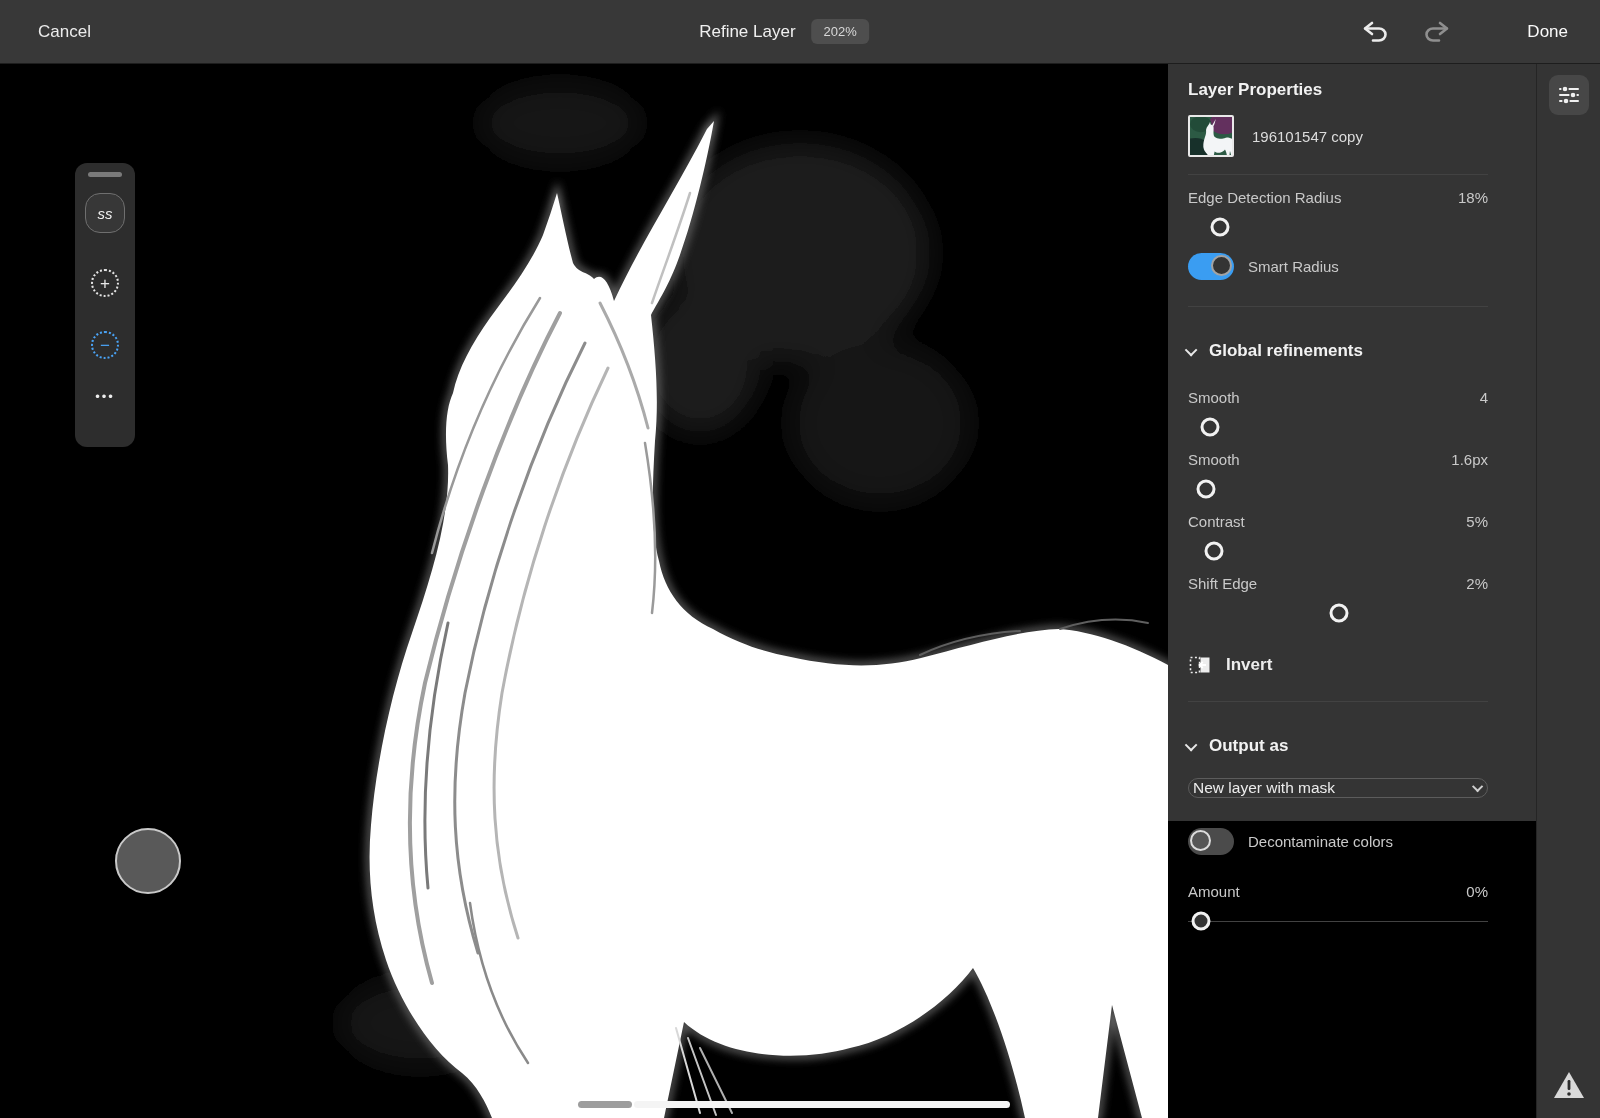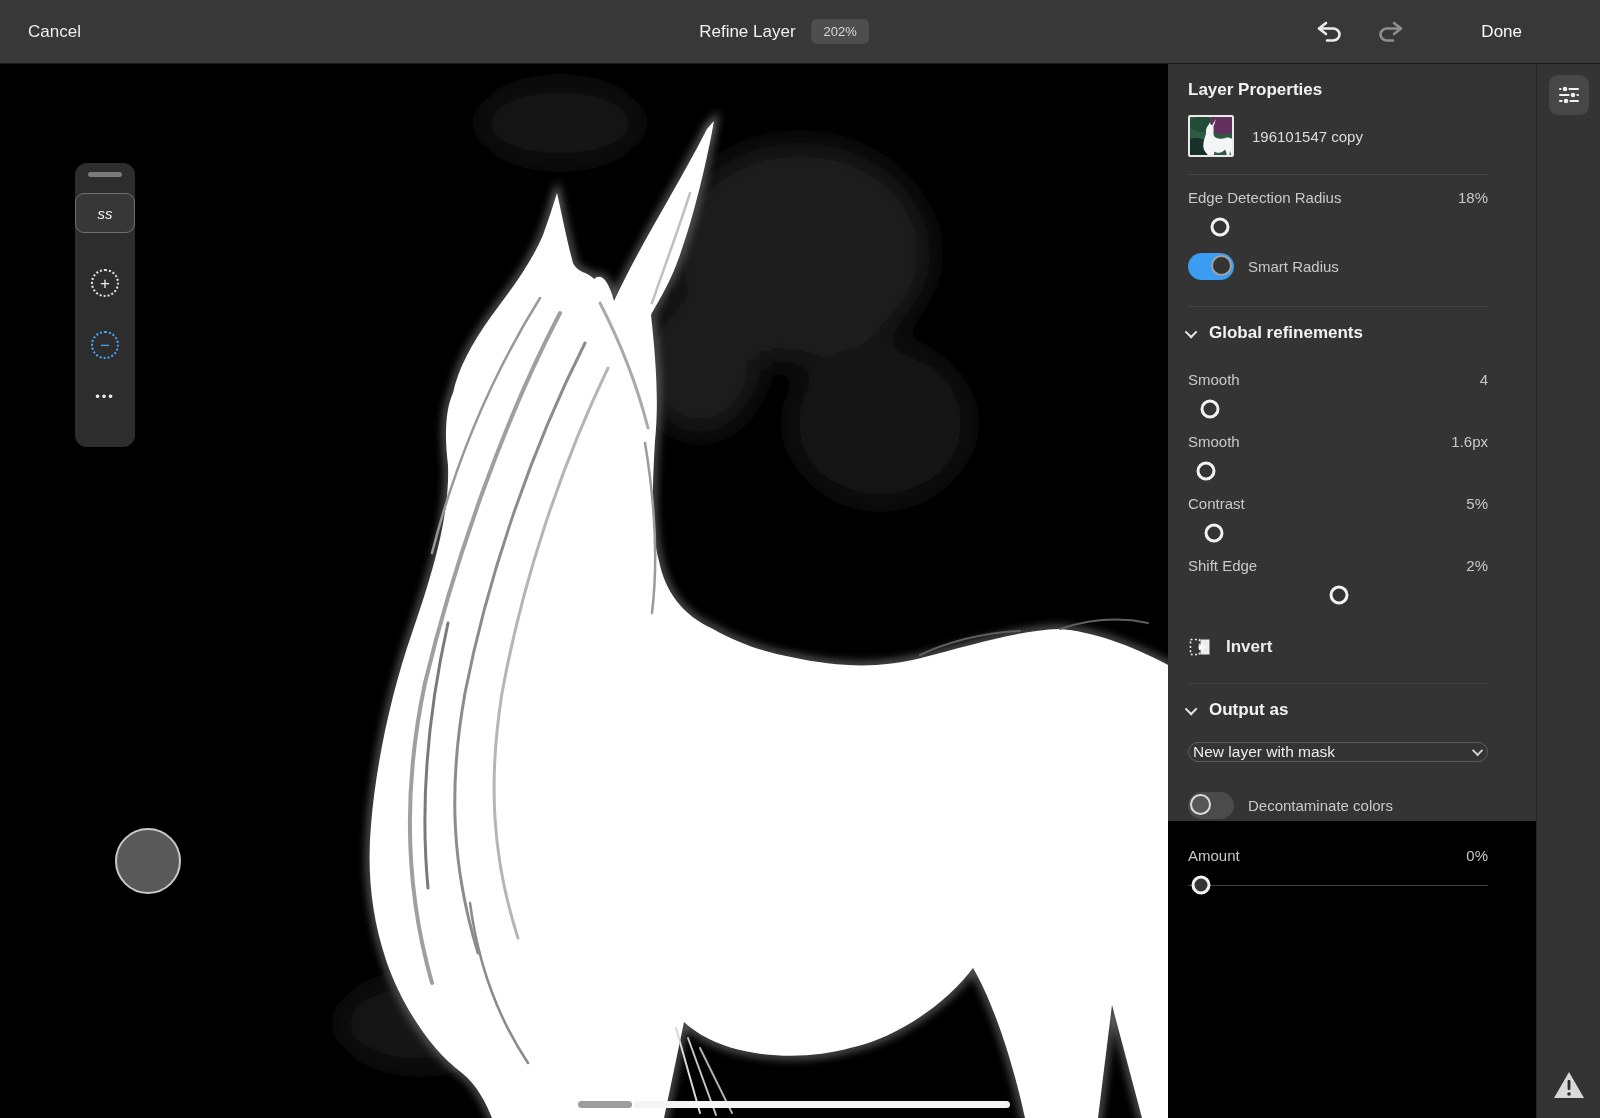--- a/index.html
+++ b/index.html
@@ -2,40 +2,40 @@
 <html style="--accent: #3a9df2;"><head>
 <meta charset="utf-8">
 <style>
   * { margin:0; padding:0; box-sizing:border-box; }
   html,body { width:1600px; height:1118px; overflow:hidden; background:#000;
               font-family:"Liberation Sans", sans-serif; -webkit-font-smoothing:antialiased; }
 
   
   .topbar { position:relative; height:63px; background:#383838; display:flex; align-items:center;
             padding:0 0 0 28px; color:#ececec; font-size:17px; box-shadow:0 1px 0 #1d1d1d; z-index:5;}
-  .cancel { cursor:default; }
+  .cancel { cursor:default;margin-left:10px; }
   .title-group { position:absolute; left:49%; transform:translateX(-50%); display:flex; align-items:center; gap:16px; }
   .doc-title { font-size:17px; color:#f0f0f0; }
   .zoom-badge { background:#4e4e4e; color:#d8d8d8; font-size:13px; padding:5px 12px; border-radius:6px; }
-  .topbar-right { margin-left:auto; display:flex; align-items:center; padding-right:78px; }
+  .topbar-right { margin-left:auto; display:flex; align-items:center; padding-right:32px; }
   .histbtn { width:34px; height:26px; display:flex; align-items:center; justify-content:center; margin-right:26px;}
   .histbtn svg { display:block; }
   .done { margin-left:48px; color:#fafafa; }
 
   
   .main { display:flex; height:1055px; }
   .canvas { position:relative; width:1168px; height:1055px; background:#000; overflow:hidden; }
   .canvas svg.art { position:absolute; inset:0; }
 
   
   .palette { position:absolute; left:75px; top:100px; width:60px; height:284px; background:#2d2d2d;
              border-radius:12px; display:flex; flex-direction:column; align-items:center;
              box-shadow:0 2px 8px rgba(0,0,0,.6); }
   .drag-handle { width:34px; height:5px; border-radius:3px; background:#7a7a7a; margin-top:9px; }
-  .tool-ss { width:60px; height:40px; margin-top:16px; border:1.5px solid #6f6f6f; border-radius:9px;
+  .tool-ss { width:40px; height:40px; margin-top:16px; border:1.5px solid #6f6f6f; border-radius:15px;
              background:#373737; color:#f2f2f2; display:flex; align-items:center; justify-content:center;
              font-style:italic; font-size:15px; letter-spacing:0; }
   .tool-circ { width:28px; height:28px; border-radius:50%; display:flex; align-items:center; justify-content:center;
                font-size:17px; line-height:1; }
   .tool-add { margin-top:36px; border:2px dotted #e3e3e3; color:#e9e9e9; }
   .tool-sub { margin-top:34px; border:2px dotted #4aa3f5; color:#4aa3f5; }
   .tool-more { margin-top:30px; color:#ededed; font-size:13px; letter-spacing:2px; }
 
   
   .brush-cursor { position:absolute; left:115px; top:765px; width:66px; height:66px; border-radius:50%;
@@ -47,21 +47,21 @@
   .panel { width:368px; height:758px; background:#343434; color:#c9c9c9; display:flex; flex-direction:column;
            padding:0 48px 0 20px; font-size:15px; }
   .panel-title { margin-top:17px; font-size:17px; font-weight:700; color:#f2f2f2; }
   .layer-row { margin-top:15px; display:flex; align-items:center; gap:18px; }
   .thumb { width:46px; height:42px; border:2px solid #e9e9e9; border-radius:2px; overflow:hidden; background:#123; flex:none;}
   .thumb svg { display:block; width:100%; height:100%; }
   .layer-name { color:#dcdcdc; }
   .divider { height:1px; background:#424242; margin-top:17px; flex:none; }
 
   .lrow { display:flex; justify-content:space-between; align-items:baseline; }
-  .mt16{margin-top:14px;} .mt18{margin-top:16px;} .mt24{margin-top:24px;} .mt26{margin-top:26px;}
+  .mt16{margin-top:14px;} .mt18{margin-top:34px;} .mt24{margin-top:24px;} .mt26{margin-top:26px;}
   .mt28{margin-top:28px;} .mt30{margin-top:30px;} .mt40{margin-top:40px;}
 
   .strack { position:relative; height:2.5px; background:#6f6f6f; margin-top:21px; border-radius:2px; }
   .sfill  { position:absolute; left:0; top:0; height:100%; background:#e9e9e9; border-radius:2px; }
   .shandle{ position:absolute; top:50%; transform:translate(-50%,-50%); width:19px; height:19px;
             border:3px solid #f2f2f2; border-radius:50%; background:#343434; }
 
   .toggle-row { display:flex; align-items:center; gap:14px; }
   .toggle { position:relative; width:46px; height:27px; border-radius:14px; background:#4b4b4b; flex:none; }
   .toggle .knob { position:absolute; top:2px; left:2px; width:21px; height:21px; border-radius:50%;

